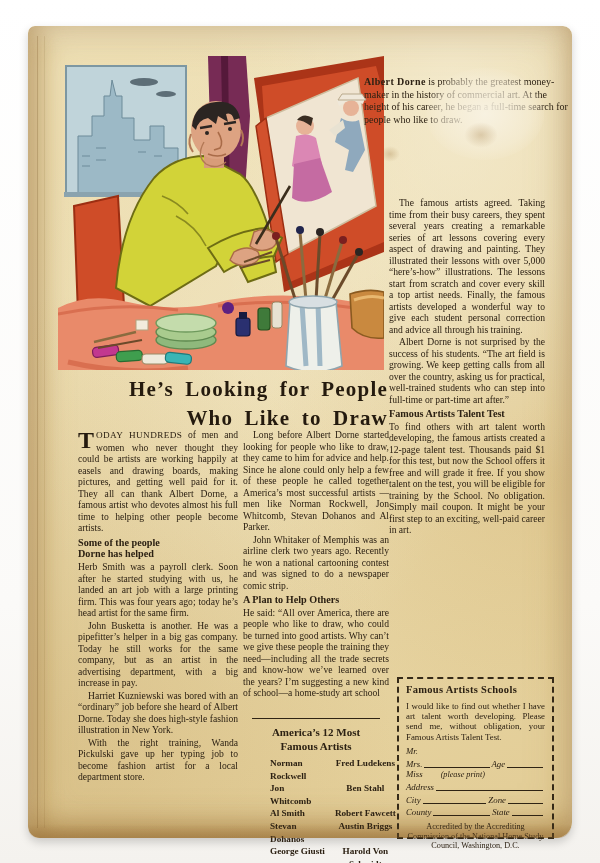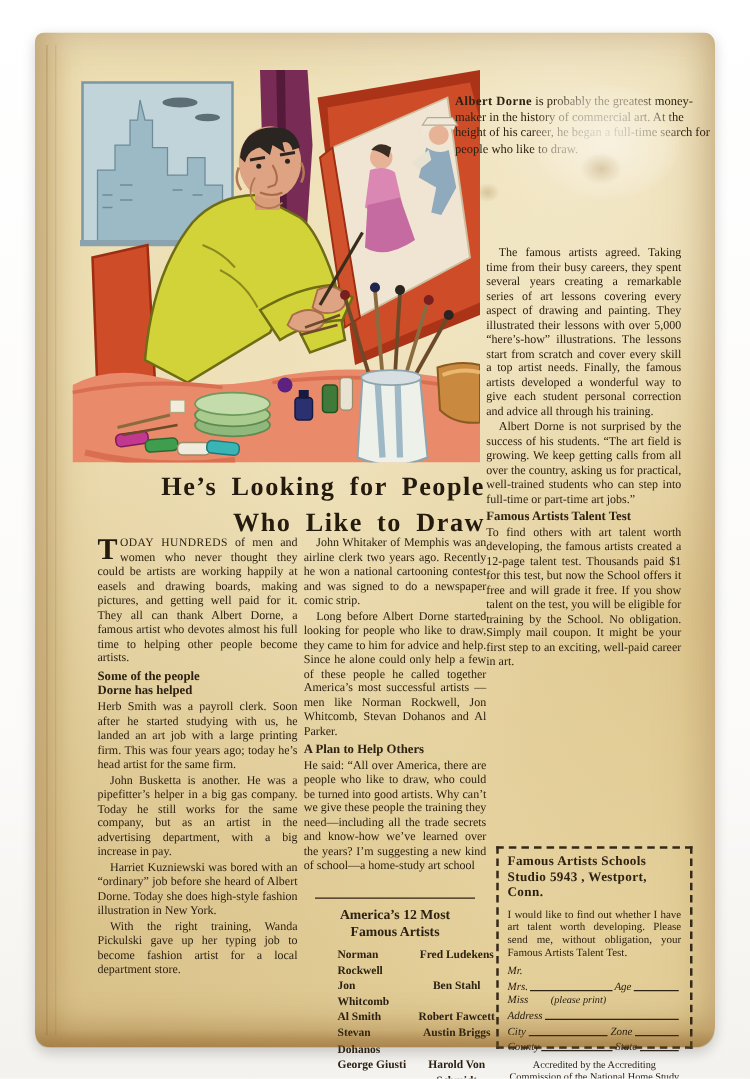--- a/index.html
+++ b/index.html
@@ -204,22 +204,22 @@
       <p><span class="dropcap">T</span><span class="lead-caps">ODAY HUNDREDS</span><span> of men and women who never thought they could be artists are working happily at easels and drawing boards, making pictures, and getting well paid for it. They all can thank Albert Dorne, a famous artist who devotes almost his full time to helping other people become artists.</span></p>
       <div class="subhead">Some of the people
 Dorne has helped</div>
       <p>Herb Smith was a payroll clerk. Soon after he started studying with us, he landed an art job with a large printing firm. This was four years ago; today he’s head artist for the same firm.</p>
       <p class="ind">John Busketta is another. He was a pipefitter’s helper in a big gas company. Today he still works for the same company, but as an artist in the advertising department, with a big increase in pay.</p>
       <p class="ind">Harriet Kuzniewski was bored with an “ordinary” job before she heard of Albert Dorne. Today she does high-style fashion illustration in New York.</p>
       <p class="ind">With the right training, Wanda Pickulski gave up her typing job to become fashion artist for a local department store.</p>
     </div>
 
     <div class="bodycol col2">
+      <p class="ind">Long before Albert Dorne started looking for people who like to draw, they came to him for advice and help. Since he alone could only help a few of these people he called together America’s most successful artists —men like Norman Rockwell, Jon Whitcomb, Stevan Dohanos and Al Parker.</p>
       <p class="ind">John Whitaker of Memphis was an airline clerk two years ago. Recently he won a national cartooning contest and was signed to do a newspaper comic strip.</p>
-      <p class="ind">Long before Albert Dorne started looking for people who like to draw, they came to him for advice and help. Since he alone could only help a few of these people he called together America’s most successful artists —men like Norman Rockwell, Jon Whitcomb, Stevan Dohanos and Al Parker.</p>
       <div class="subhead">A Plan to Help Others</div>
       <p>He said: “All over America, there are people who like to draw, who could be turned into good artists. Why can’t we give these people the training they need—including all the trade secrets and know-how we’ve learned over the years? I’m suggesting a new kind of school—a home-study art school</p>
     </div>
 
     <div class="rule"></div>
 
     <div class="famous">
       <div class="ftitle">America’s 12 Most
 Famous Artists</div>
       <div class="row">
@@ -243,28 +243,27 @@
           <span class="r">Harold Von Schmidt</span>
         </div>
       <div class="row">
           <span class="l">Peter Helck</span>
           <span class="r">Albert Dorne</span>
         </div>
     </div>
 
     <div class="bodycol col3">
       <p class="ind">The famous artists agreed. Taking time from their busy careers, they spent several years creating a remarkable series of art lessons covering every aspect of drawing and painting. They illustrated their lessons with over 5,000 “here’s-how” illustrations. The lessons start from scratch and cover every skill a top artist needs. Finally, the famous artists developed a wonderful way to give each student personal correction and advice all through his training.</p>
-      <p class="ind">Albert Dorne is not surprised by the success of his students. “The art field is growing. We keep getting calls from all over the country, asking us for practical, well-trained students who can step into full-time or part-time art jobs.”</p>
+      <p class="ind">Albert Dorne is not surprised by the success of his students. “The art field is growing. We keep getting calls from all over the country, asking us for practical, well-trained students who can step into full-time or part-time art after.”</p>
       <div class="subhead">Famous Artists Talent Test</div>
       <p>To find others with art talent worth developing, the famous artists created a 12-page talent test. Thousands paid $1 for this test, but now the School offers it free and will grade it free. If you show talent on the test, you will be eligible for training by the School. No obligation. Simply mail coupon. It might be your first step to an exciting, well-paid career in art.</p>
     </div>
 
     <div class="coupon">
       <div class="cname">Famous Artists Schools</div>
-      <div class="cname">Studio 5943 , Westport, Conn.</div>
       <div class="cbody">I would like to find out whether I have art talent worth developing. Please send me, without obligation, your Famous Artists Talent Test.</div>
       <div class="frm">Mr.</div>
       <div class="frow frm">
         <span>Mrs.</span>
           <span class="fill"></span>
           <span>Age</span>
           <span class="fill short"></span>
       </div>
       <div class="frm">
         <span>Miss</span><span class="hint">(please print)</span>

